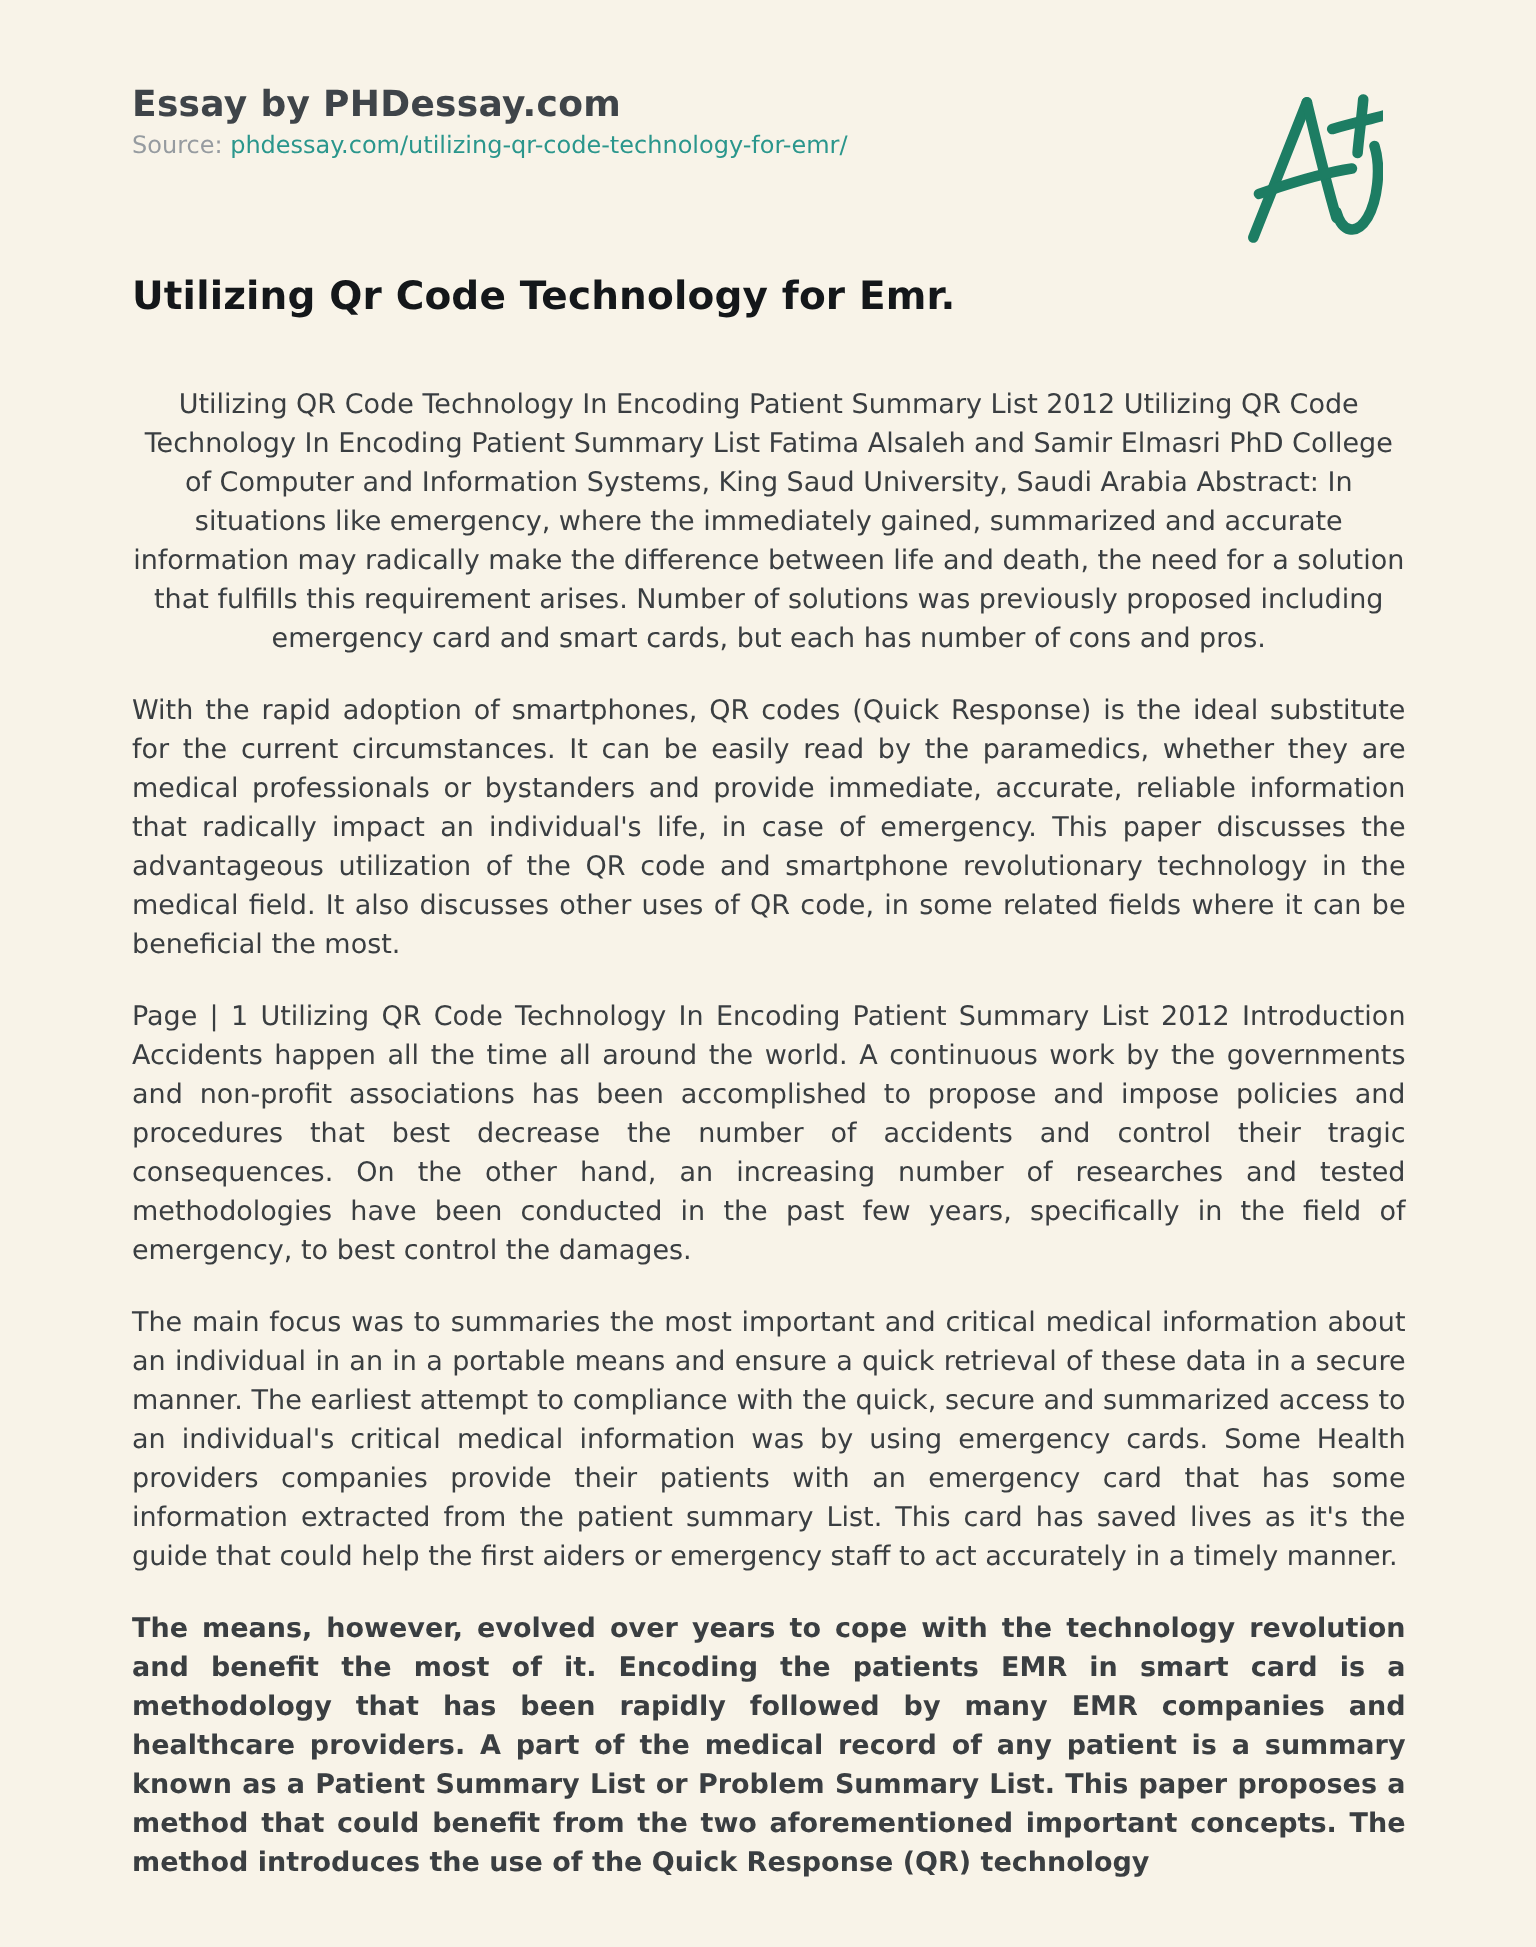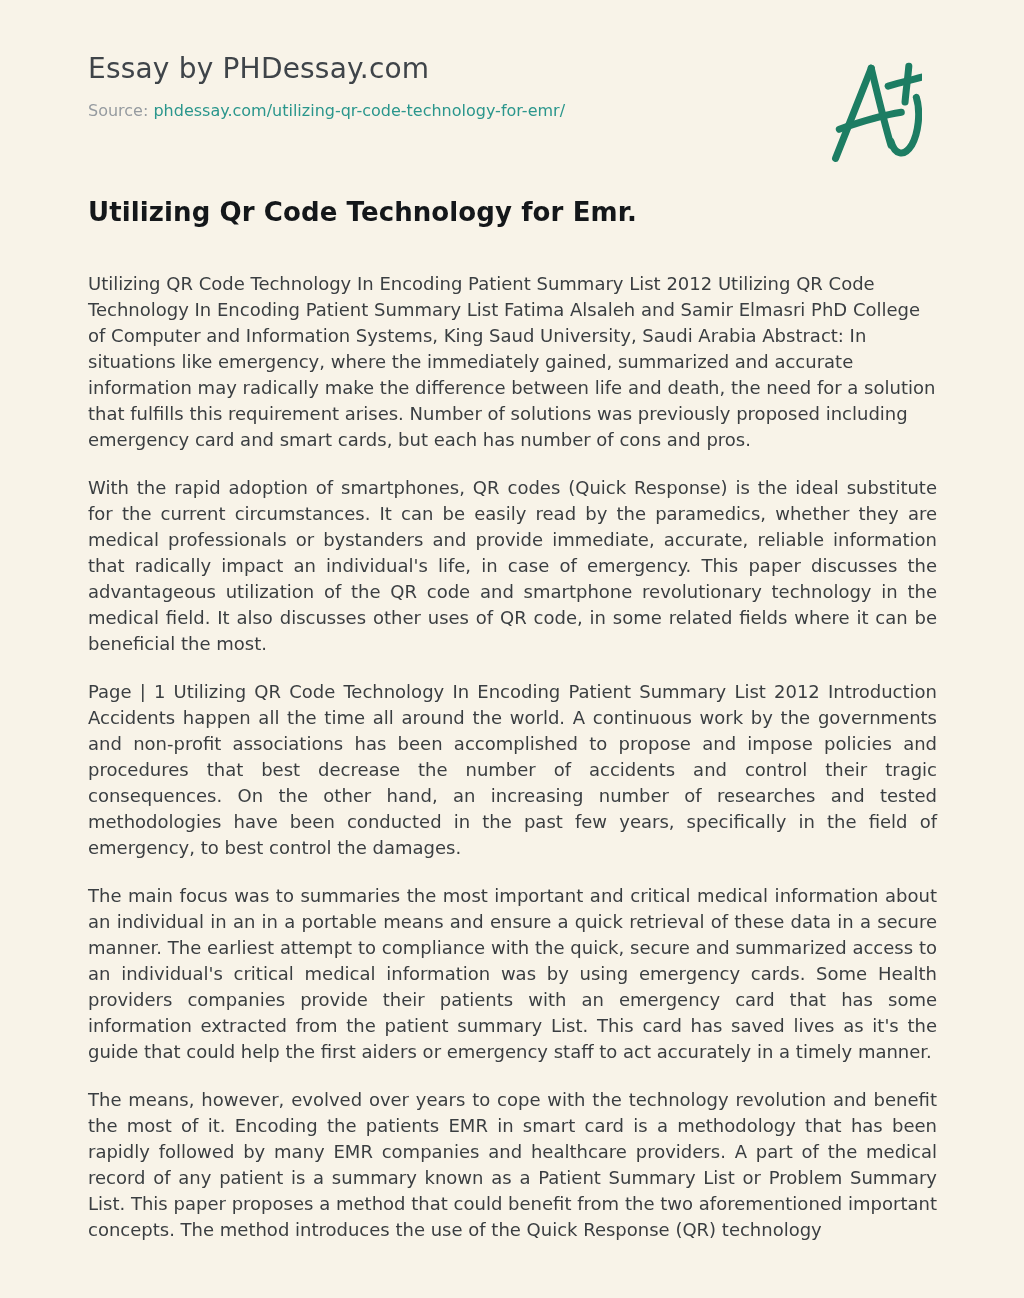--- a/index.html
+++ b/index.html
@@ -20,28 +20,27 @@
     font-family: "DejaVu Sans", sans-serif;
   }
   .clip {
     height: 1252px;
     overflow: hidden;
     padding: 52px 87px 0 88px;
     position: relative;
   }
   .header { position: relative; }
   .site-title {
-    font-weight: 400;
-    font-size: 28px;
+    font-weight: 700;
+    font-size: 24px;
     line-height: 34px;
     letter-spacing: 0.2px;
     color: var(--heading);
   }
   .source {
-    margin-top: 14px;
     font-size: 16px;
     line-height: 22px;
     color: var(--muted);
   }
   .source-link {
     color: var(--link);
     text-decoration: none;
     cursor: pointer;
   }
   .logo {
@@ -62,22 +61,22 @@
     color: var(--title);
   }
   .doc-body { margin-top: 38px; }
   .doc-body p {
     margin-bottom: 22px;
     font-size: 18px;
     line-height: 26px;
     color: var(--body);
     text-align: justify;
   }
-  .doc-body p.ragged { text-align: left; }
-  .doc-body p:last-child { margin-bottom: 16px; }
+  .doc-body p.ragged { text-align: center; }
+  .doc-body p:last-child { margin-bottom: 16px; font-weight: bold; }
 </style>
 </head>
 <body>
 
 <div class="clip">
 
   <header class="header">
     <h1 class="site-title">Essay by PHDessay.com</h1>
     <p class="source">
       <span>Source:</span>

